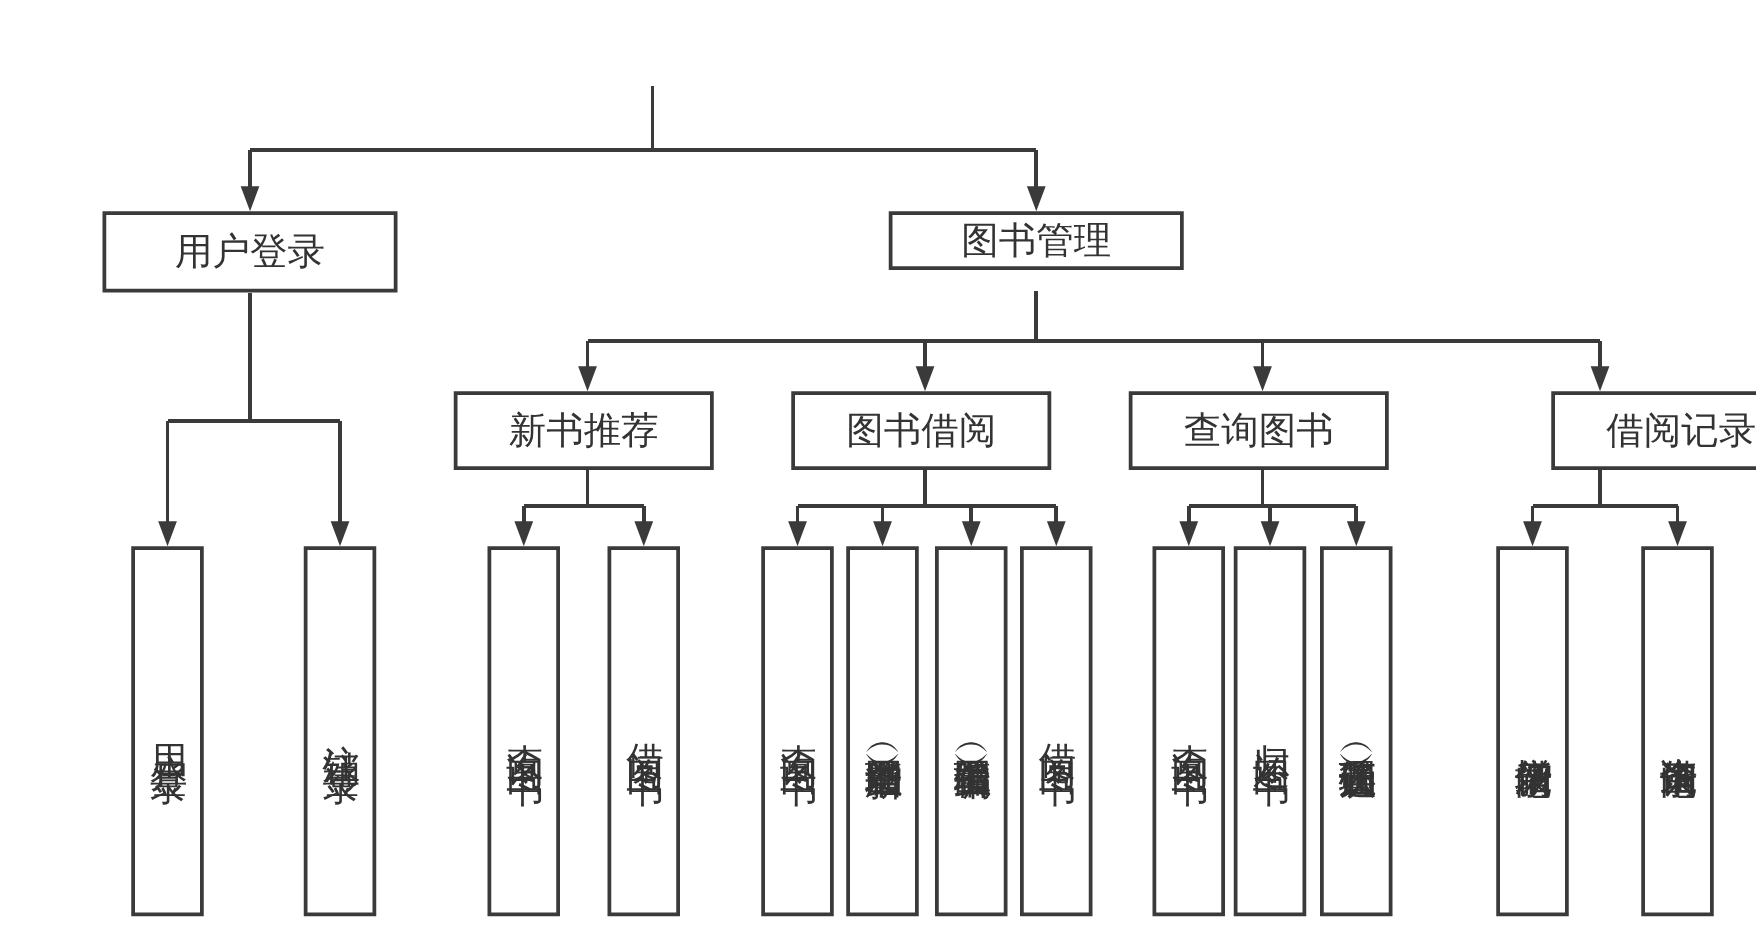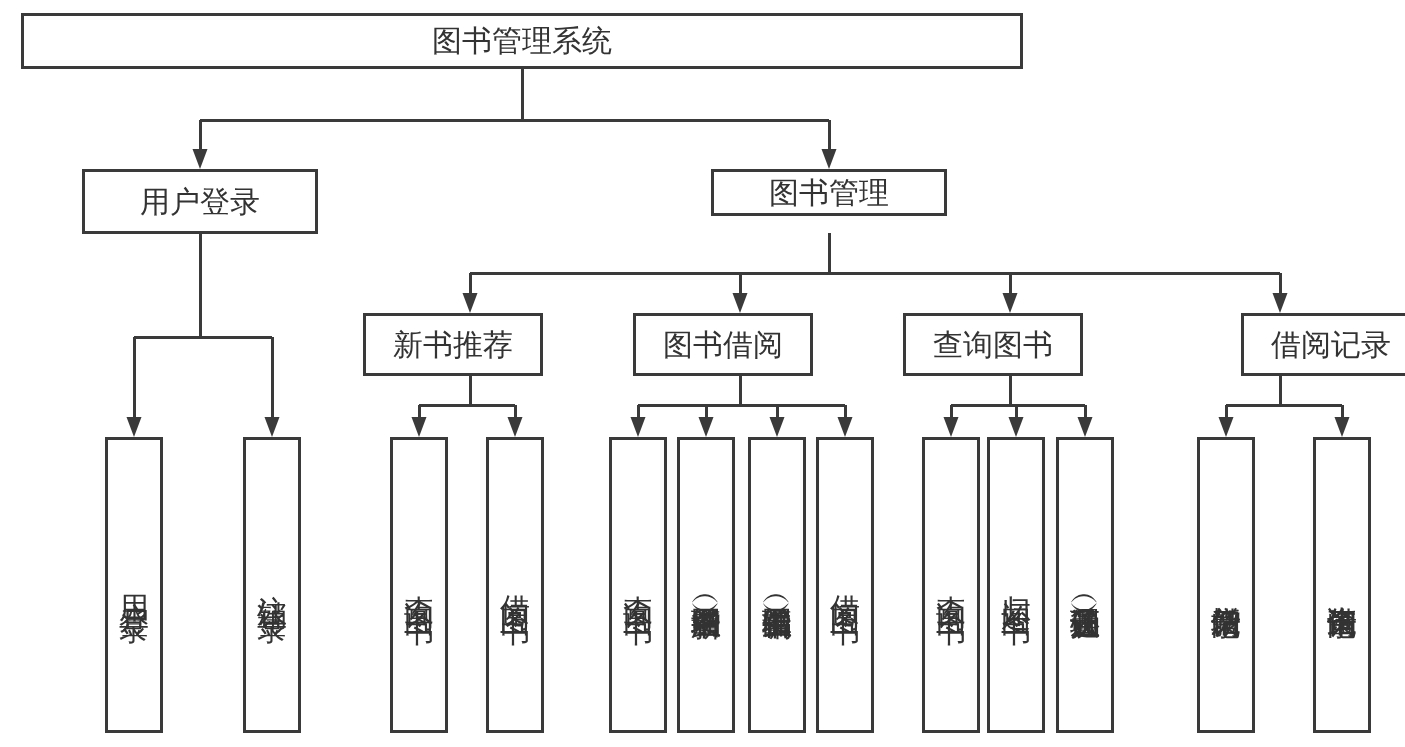--- a/index.html
+++ b/index.html
@@ -32,21 +32,21 @@
     align-items: center;
     justify-content: center;
     color: var(--text);
     font-size: 30px;
     line-height: 1;
     white-space: nowrap;
   }
   .root  { left: 21px;  top: 13px;  width: 1002px; height: 56px; }
   .l2a   { left: 82px;  top: 169px; width: 236px;  height: 65px; }
   .l2b   { left: 711px; top: 169px; width: 236px;  height: 47px; }
-  .l3    { top: 313px;  width: 180px; height: 63px; }
+  .l3    { top: 313px;  width: 208px; height: 63px; }
   .l3a   { left: 363px; }
   .l3b   { left: 633px; }
   .l3c   { left: 903px; }
   .l3d   { left: 1241px; }
   .vbox  { top: 437px; width: 58px; height: 296px; }
   .vtext {
     writing-mode: vertical-rl;
     text-orientation: mixed;
     line-height: 1;
     font-size: 30px;
@@ -103,23 +103,20 @@
       <polygon points="777,437 769.5,417 784.5,417"></polygon>
       <polygon points="845,437 837.5,417 852.5,417"></polygon>
       <polygon points="951,437 943.5,417 958.5,417"></polygon>
       <polygon points="1016,437 1008.5,417 1023.5,417"></polygon>
       <polygon points="1085,437 1077.5,417 1092.5,417"></polygon>
       <polygon points="1226,437 1218.5,417 1233.5,417"></polygon>
       <polygon points="1342,437 1334.5,417 1349.5,417"></polygon>
     </g>
   </svg>
 
-  <div class="box root">
-    <span>图书管理系统</span>
-  </div>
 
   <div class="box l2a">
     <span>用户登录</span>
   </div>
   <div class="box l2b">
     <span>图书管理</span>
   </div>
 
   <div class="box l3 l3a">
     <span>新书推荐</span>

